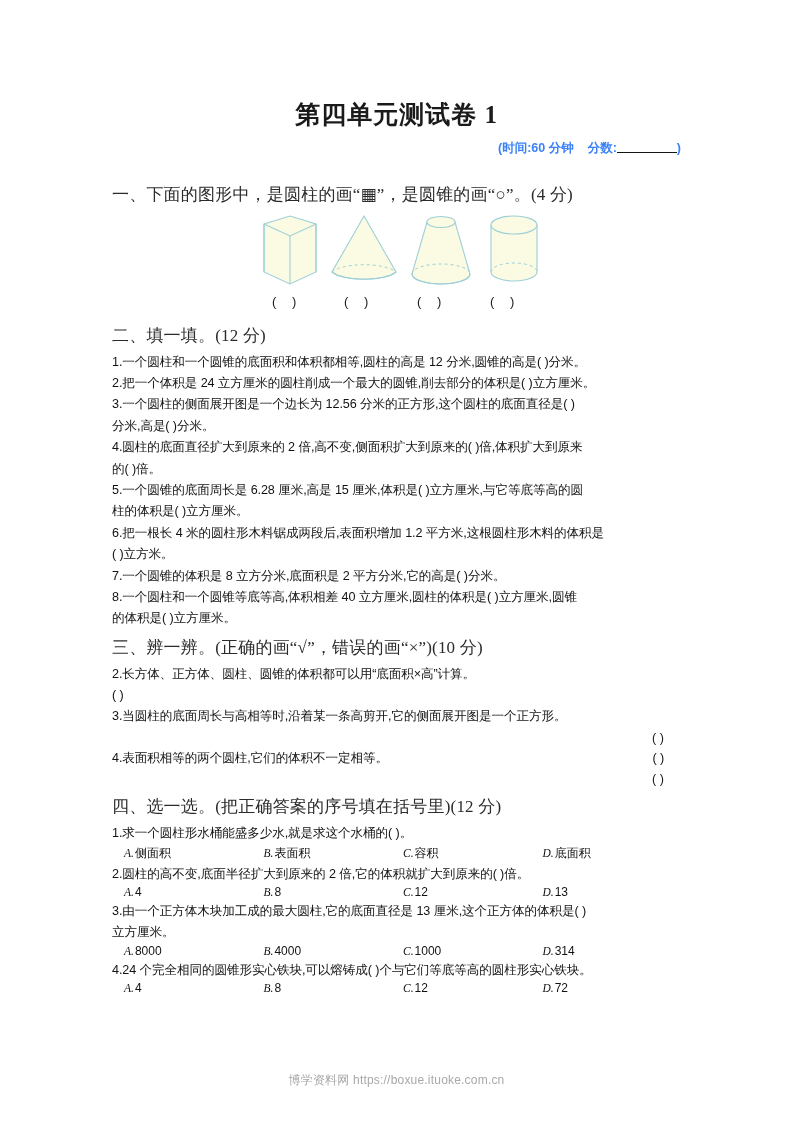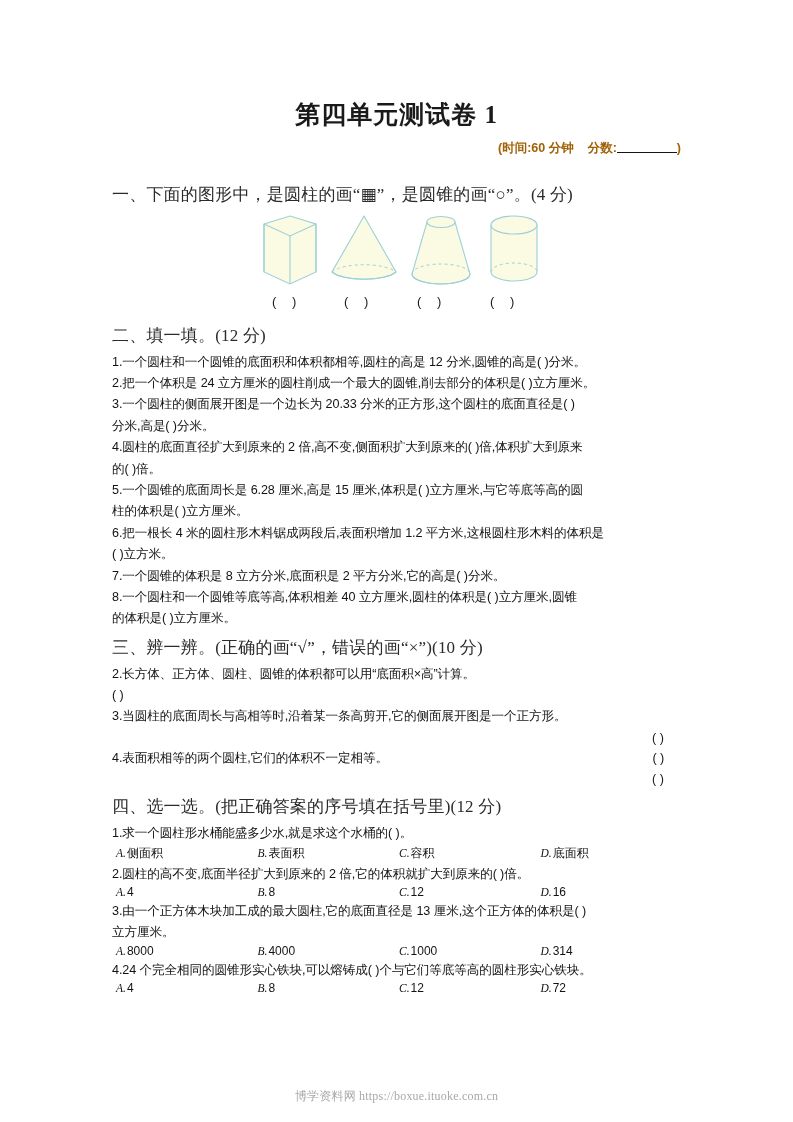--- a/index.html
+++ b/index.html
@@ -34,21 +34,21 @@
     font-family: "Liberation Serif", "DejaVu Serif", serif;
   }
   .meta-line {
     position: absolute;
     right: 112px;
     top: 140px;
     font-size: 12.5px;
     font-family: "Liberation Sans", "DejaVu Sans", sans-serif;
     font-weight: 700;
     white-space: nowrap;
-    color: #a16207;
+    color: #3b82f6;
   }
   .meta-line .blank {
     display: inline-block;
     width: 60px;
     border-bottom: 1px solid #141414;
     height: 11px;
     vertical-align: -1px;
   }
 
   
@@ -83,21 +83,21 @@
     line-height: 1.6;
   }
   .inline-right {
     float: right;
     padding-right: 18px;
   }
   .opts {
     font-size: 12px;
     font-family: "Liberation Sans", "DejaVu Sans", sans-serif;
     display: flex;
-    margin: 1px 0 2px 4px;
+    margin: 1px 0 2px 12px;
     color: #121212;
     justify-content: flex-end;
   }
   .opts > span {
     width: 25%;
     white-space: nowrap;
   }
   .opt-letter {
     font-family: "Liberation Serif", "DejaVu Serif", serif;
     font-style: italic;
@@ -130,23 +130,22 @@
 
   
   .footer {
     position: absolute;
     left: 0;
     top: 1072px;
     width: 793px;
     text-align: center;
     font-size: 12px;
     color: #a8a8a8;
-    font-family: Liberation Serif, serif;
+    font-family: Liberation Sans, sans-serif;
     letter-spacing: .2px;
-    margin-top: 16px;
   }
 </style>
 </head>
 <body>
 
 <div class="page">
 
   <div class="title">第四单元测试卷 1</div>
 
   <div class="meta-line">
@@ -202,21 +201,21 @@
       <span style="left:232px;">(    )</span>
       <span style="left:305px;">(    )</span>
       <span style="left:378px;">(    )</span>
     </div>
 
     <div class="gap-m"></div>
 
     <div class="sec-head">二、填一填。(12 分)</div>
     <div class="q">1.一个圆柱和一个圆锥的底面积和体积都相等,圆柱的高是 12 分米,圆锥的高是(     )分米。</div>
     <div class="q">2.把一个体积是 24 立方厘米的圆柱削成一个最大的圆锥,削去部分的体积是(     )立方厘米。</div>
-    <div class="q">3.一个圆柱的侧面展开图是一个边长为 20.33 分米的正方形,这个圆柱的底面直径是(     )</div>
+    <div class="q">3.一个圆柱的侧面展开图是一个边长为 12.56 分米的正方形,这个圆柱的底面直径是(     )</div>
     <div class="q">分米,高是(     )分米。</div>
     <div class="q">4.圆柱的底面直径扩大到原来的 2 倍,高不变,侧面积扩大到原来的(     )倍,体积扩大到原来</div>
     <div class="q">的(     )倍。</div>
     <div class="q">5.一个圆锥的底面周长是 6.28 厘米,高是 15 厘米,体积是(     )立方厘米,与它等底等高的圆</div>
     <div class="q">柱的体积是(     )立方厘米。</div>
     <div class="q">6.把一根长 4 米的圆柱形木料锯成两段后,表面积增加 1.2 平方米,这根圆柱形木料的体积是</div>
     <div class="q">(     )立方米。</div>
     <div class="q">7.一个圆锥的体积是 8 立方分米,底面积是 2 平方分米,它的高是(     )分米。</div>
     <div class="q">8.一个圆柱和一个圆锥等底等高,体积相差 40 立方厘米,圆柱的体积是(     )立方厘米,圆锥</div>
     <div class="q">的体积是(     )立方厘米。</div>
@@ -249,21 +248,21 @@
       <span><i class="opt-letter">B.</i><span>表面积</span></span>
       <span><i class="opt-letter">C.</i><span>容积</span></span>
       <span><i class="opt-letter">D.</i><span>底面积</span></span>
     </div>
 
     <div class="q">2.圆柱的高不变,底面半径扩大到原来的 2 倍,它的体积就扩大到原来的(     )倍。</div>
     <div class="opts">
       <span><i class="opt-letter">A.</i><span>4</span></span>
       <span><i class="opt-letter">B.</i><span>8</span></span>
       <span><i class="opt-letter">C.</i><span>12</span></span>
-      <span><i class="opt-letter">D.</i><span>16</span></span>
+      <span><i class="opt-letter">D.</i><span>13</span></span>
     </div>
 
     <div class="q">3.由一个正方体木块加工成的最大圆柱,它的底面直径是 13 厘米,这个正方体的体积是(     )</div>
     <div class="q">立方厘米。</div>
     <div class="opts">
       <span><i class="opt-letter">A.</i><span>8000</span></span>
       <span><i class="opt-letter">B.</i><span>4000</span></span>
       <span><i class="opt-letter">C.</i><span>1000</span></span>
       <span><i class="opt-letter">D.</i><span>314</span></span>
     </div>

